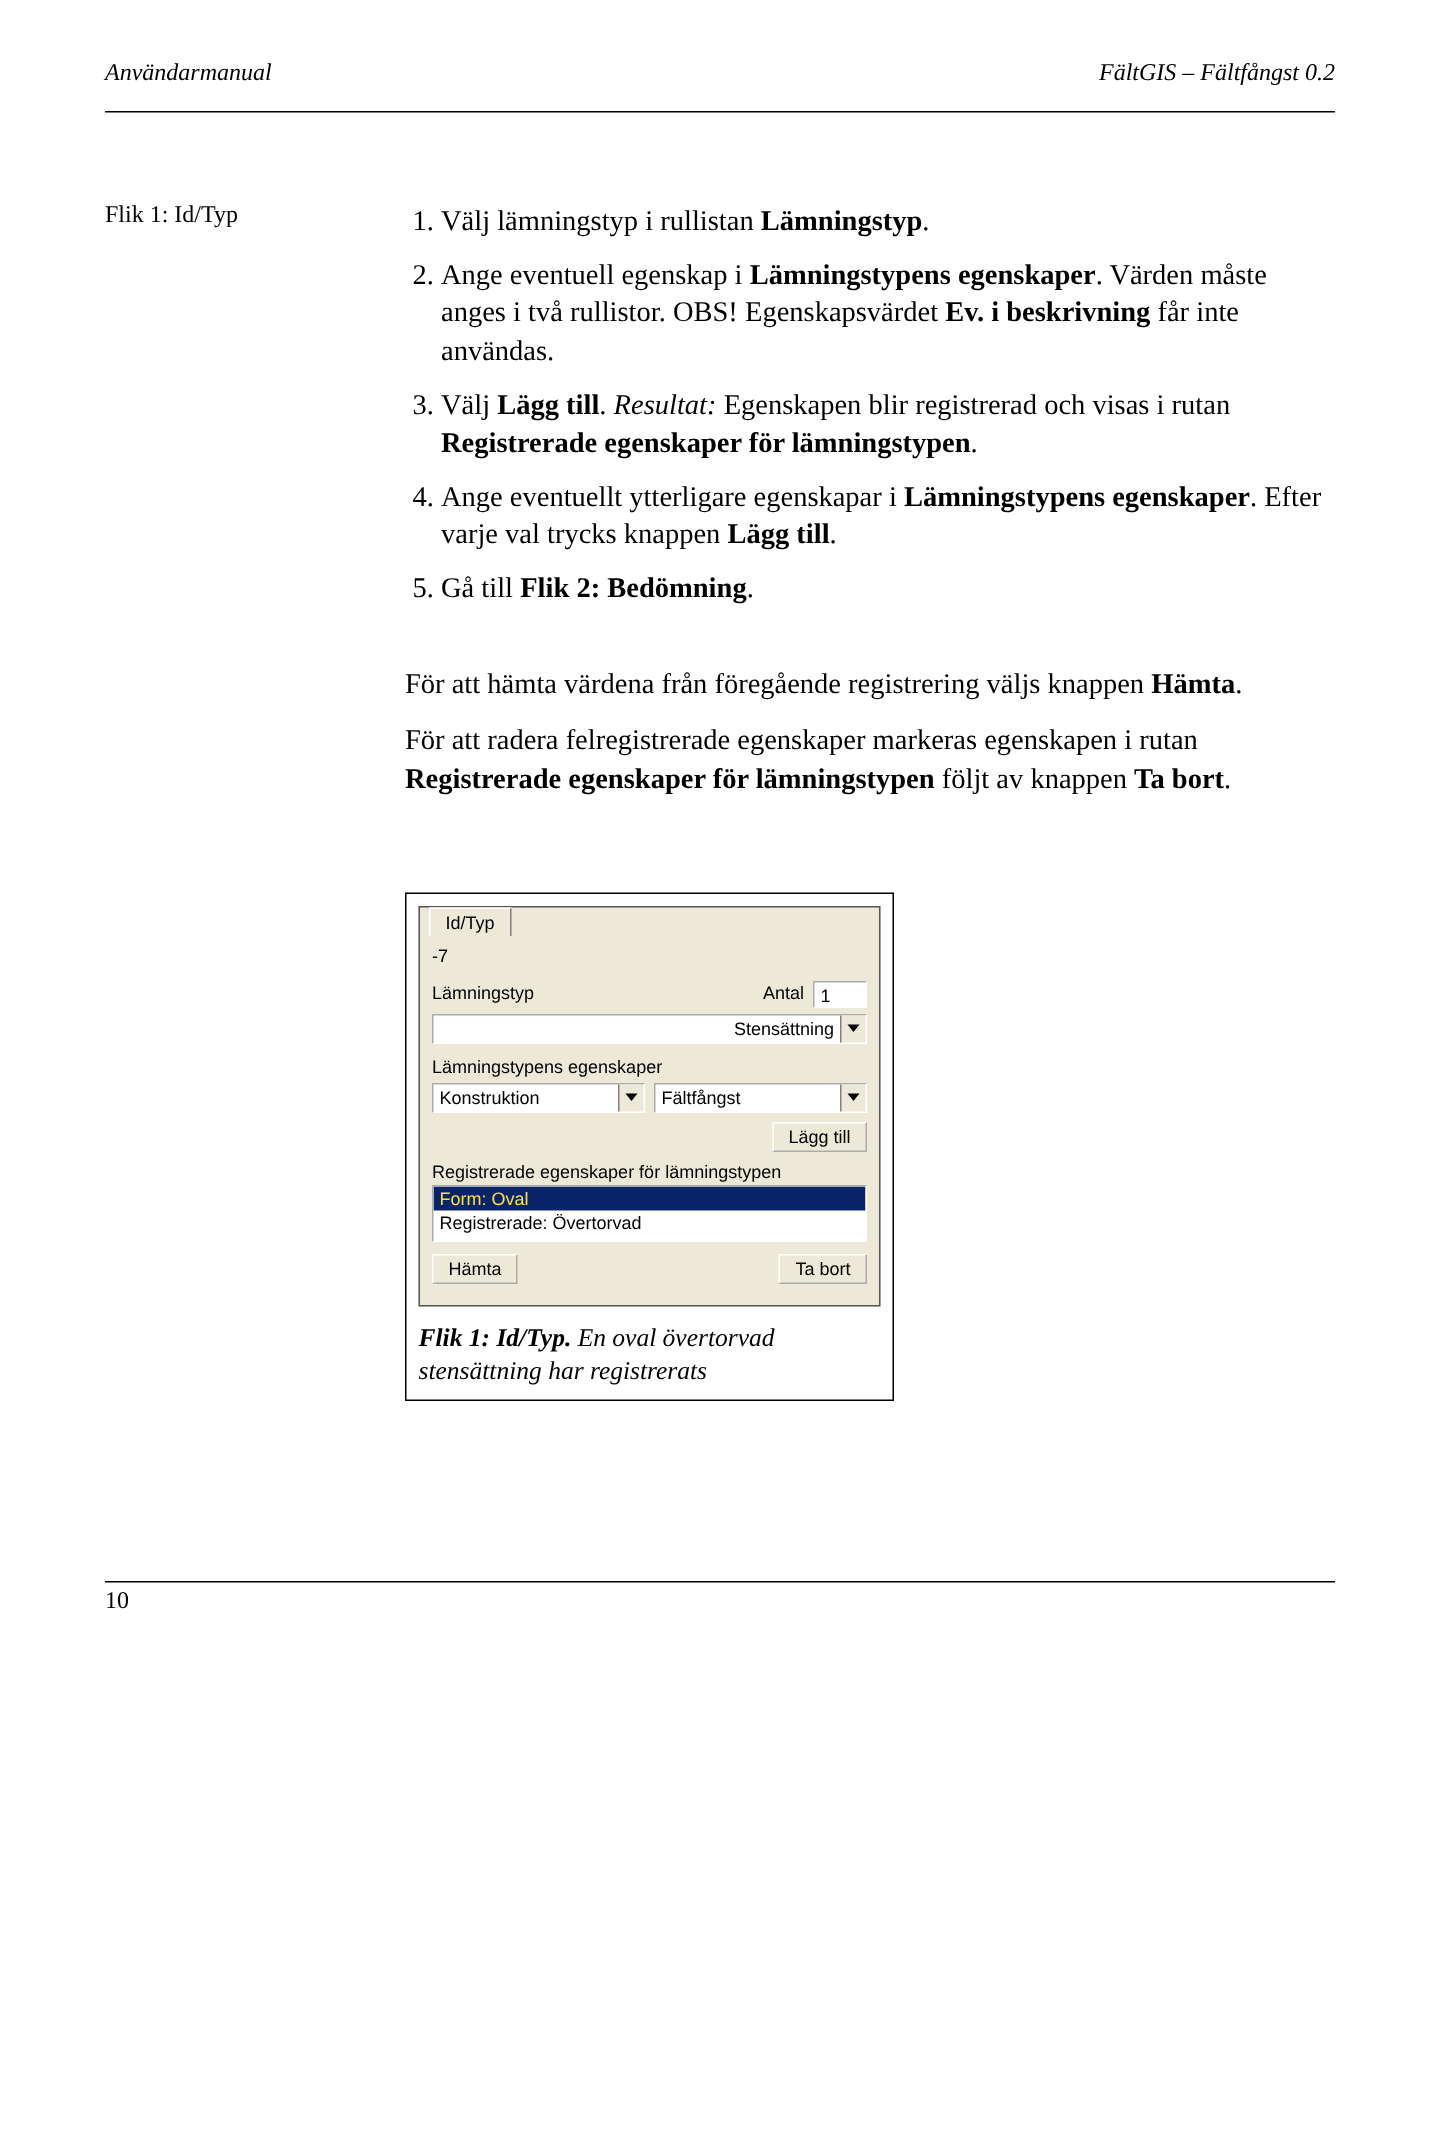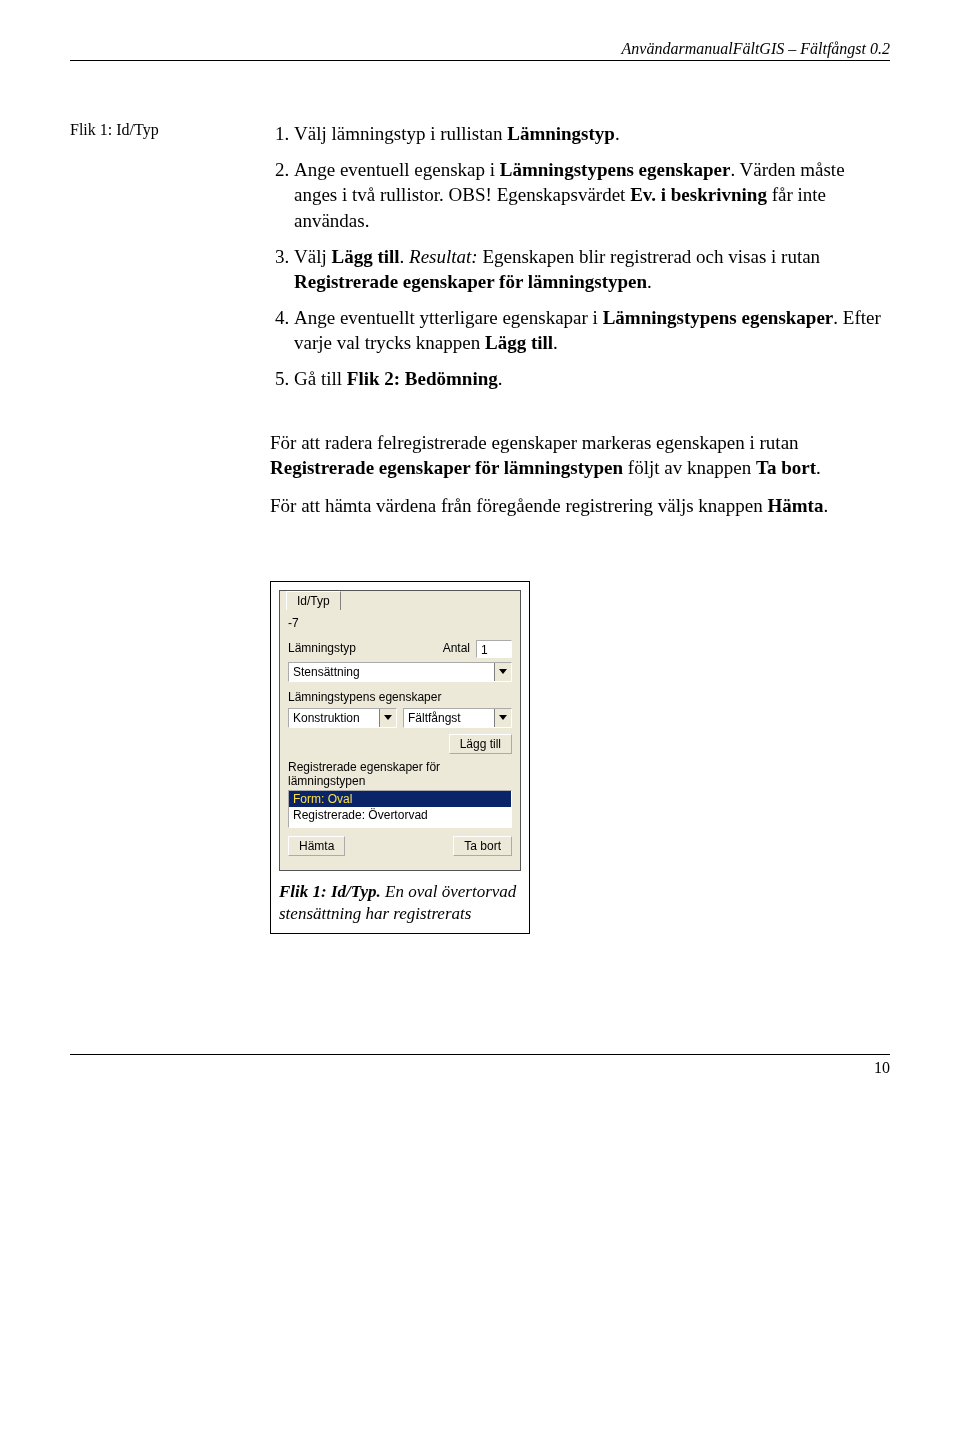--- a/index.html
+++ b/index.html
@@ -9,25 +9,25 @@
     background: #fff;
     color: #000;
     width: 960px;
   }
   .page {
     padding: 40px 70px 40px 70px;
     box-sizing: border-box;
   }
   .header-row {
     display: flex;
-    justify-content: flex-end;
+    justify-content: space-between;
     font-style: italic;
     font-size: 16px;
     border-bottom: 1px solid #000;
-    padding-bottom: 2px;
+    padding-bottom: 16px;
     margin-bottom: 60px;
   }
   .content {
     display: flex;
     flex-direction: column;
   }
   .top-block {
     display: flex;
     margin-bottom: 28px;
   }
@@ -55,21 +55,21 @@
     line-height: 1.35;
     margin-bottom: 30px;
   }
   .paras p {
     margin: 0 0 12px 0;
   }
   .figure-block {
     margin-left: 200px;
     margin-top: 20px;
     border: 1px solid #000;
-    width: 260px;
+    width: 326px;
     padding: 8px;
     box-sizing: border-box;
   }
   .ui-mock {
     border: 1px solid #555;
     background: #ece9d8;
     font-family: Tahoma, Arial, sans-serif;
     font-size: 12px;
     color: #000;
     padding: 8px 8px 10px 8px;
@@ -159,21 +159,20 @@
     padding: 1px 4px;
   }
   .caption {
     font-size: 17px;
     margin-top: 10px;
     line-height: 1.3;
   }
   .footer {
     border-top: 1px solid #000;
     margin-top: 120px;
-    text-align: right;
     font-size: 16px;
     padding-top: 4px;
   }
 </style>
 </head>
 <body>
 
 <div class="page">
   <div class="header-row">
     <span>Användarmanual</span>
@@ -188,39 +187,39 @@
           <li>Välj lämningstyp i rullistan <b>Lämningstyp</b>.</li>
           <li>Ange eventuell egenskap i <b>Lämningstypens egenskaper</b>. Värden måste anges i två rullistor. OBS! Egenskapsvärdet <b>Ev. i beskrivning</b> får inte användas.</li>
           <li>Välj <b>Lägg till</b>. <i>Resultat:</i> Egenskapen blir registrerad och visas i rutan <b>Registrerade egenskaper för lämningstypen</b>.</li>
           <li>Ange eventuellt ytterligare egenskapar i <b>Lämningstypens egenskaper</b>. Efter varje val trycks knappen <b>Lägg till</b>.</li>
           <li>Gå till <b>Flik 2: Bedömning</b>.</li>
         </ol>
       </div>
     </div>
 
     <div class="paras">
+      <p>För att hämta värdena från föregående registrering väljs knappen <b>Hämta</b>.</p>
       <p>För att radera felregistrerade egenskaper markeras egenskapen i rutan <b>Registrerade egenskaper för lämningstypen</b> följt av knappen <b>Ta bort</b>.</p>
-      <p>För att hämta värdena från föregående registrering väljs knappen <b>Hämta</b>.</p>
     </div>
 
     <div class="figure-block">
       <div class="ui-mock">
         <div class="tab-label">Id/Typ</div>
 
         <div class="ui-label" style="margin-top:-2px;">-7</div>
 
         <div class="ui-row" style="justify-content: space-between; margin-top:10px;">
           <div class="ui-label">Lämningstyp</div>
           <div style="display:flex; align-items:center; gap:6px;">
             <div class="ui-label">Antal</div>
             <div class="ui-input" style="width:36px;">1</div>
           </div>
         </div>
 
-        <div class="ui-select" style="width:100%;">
+        <div class="ui-select" style="width:100%;justify-content:flex-end;">
           <span>Stensättning</span>
           <div class="ui-dropdown-arrow">
               <div class="arrow-down"></div>
             </div>
         </div>
 
         <div class="ui-label" style="margin-top:8px;">Lämningstypens egenskaper</div>
         <div class="ui-row" style="gap:6px;">
           <div class="ui-select" style="flex:1;">
             <span>Konstruktion</span>

